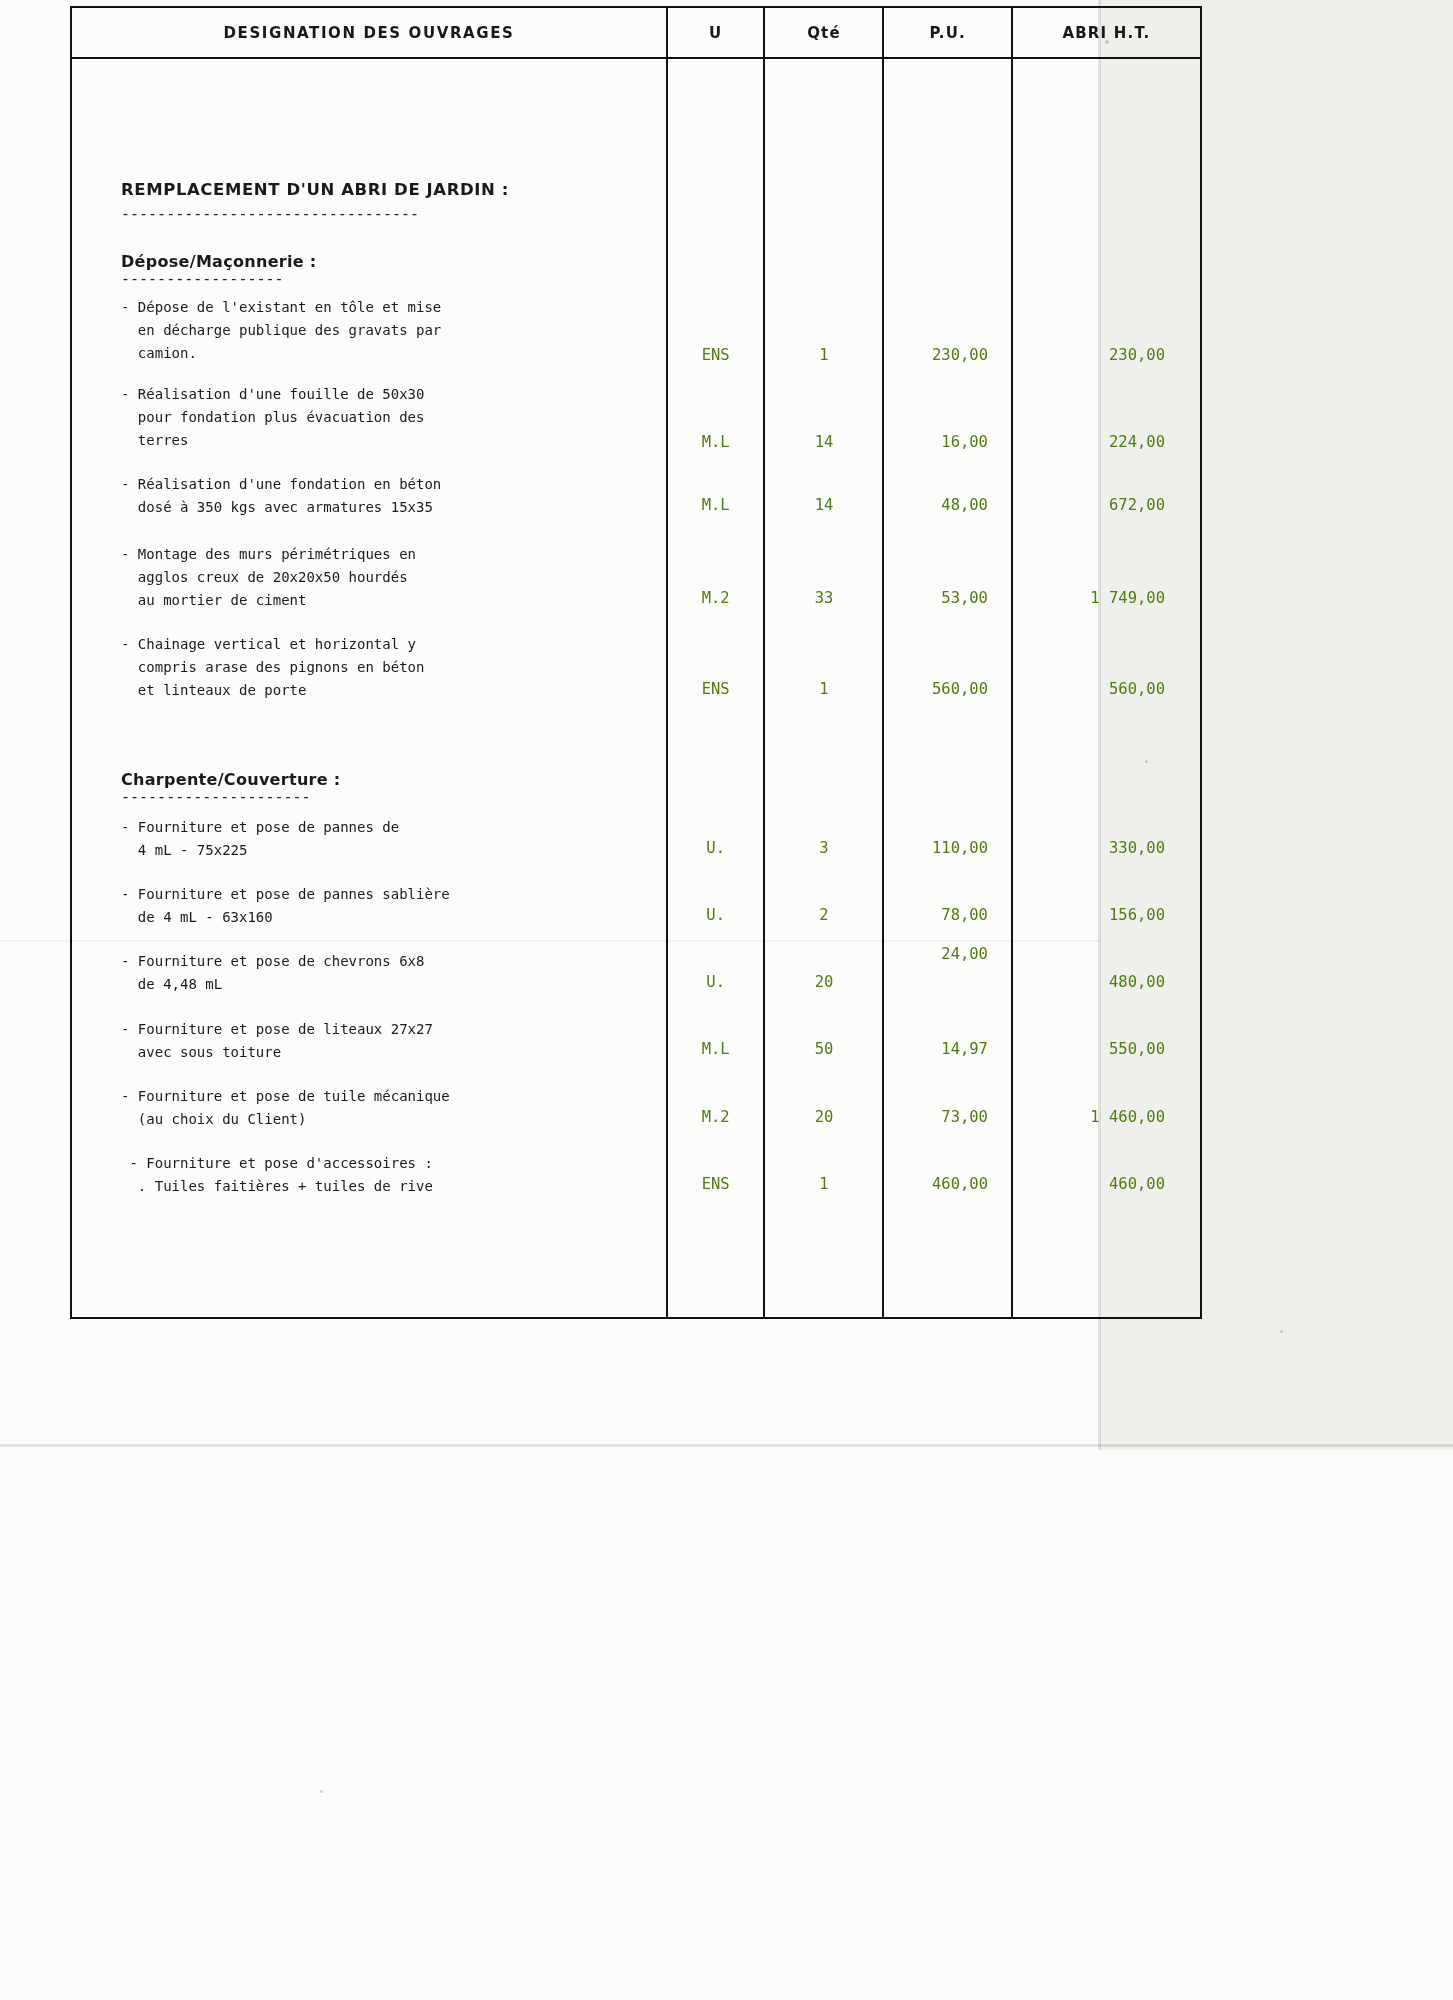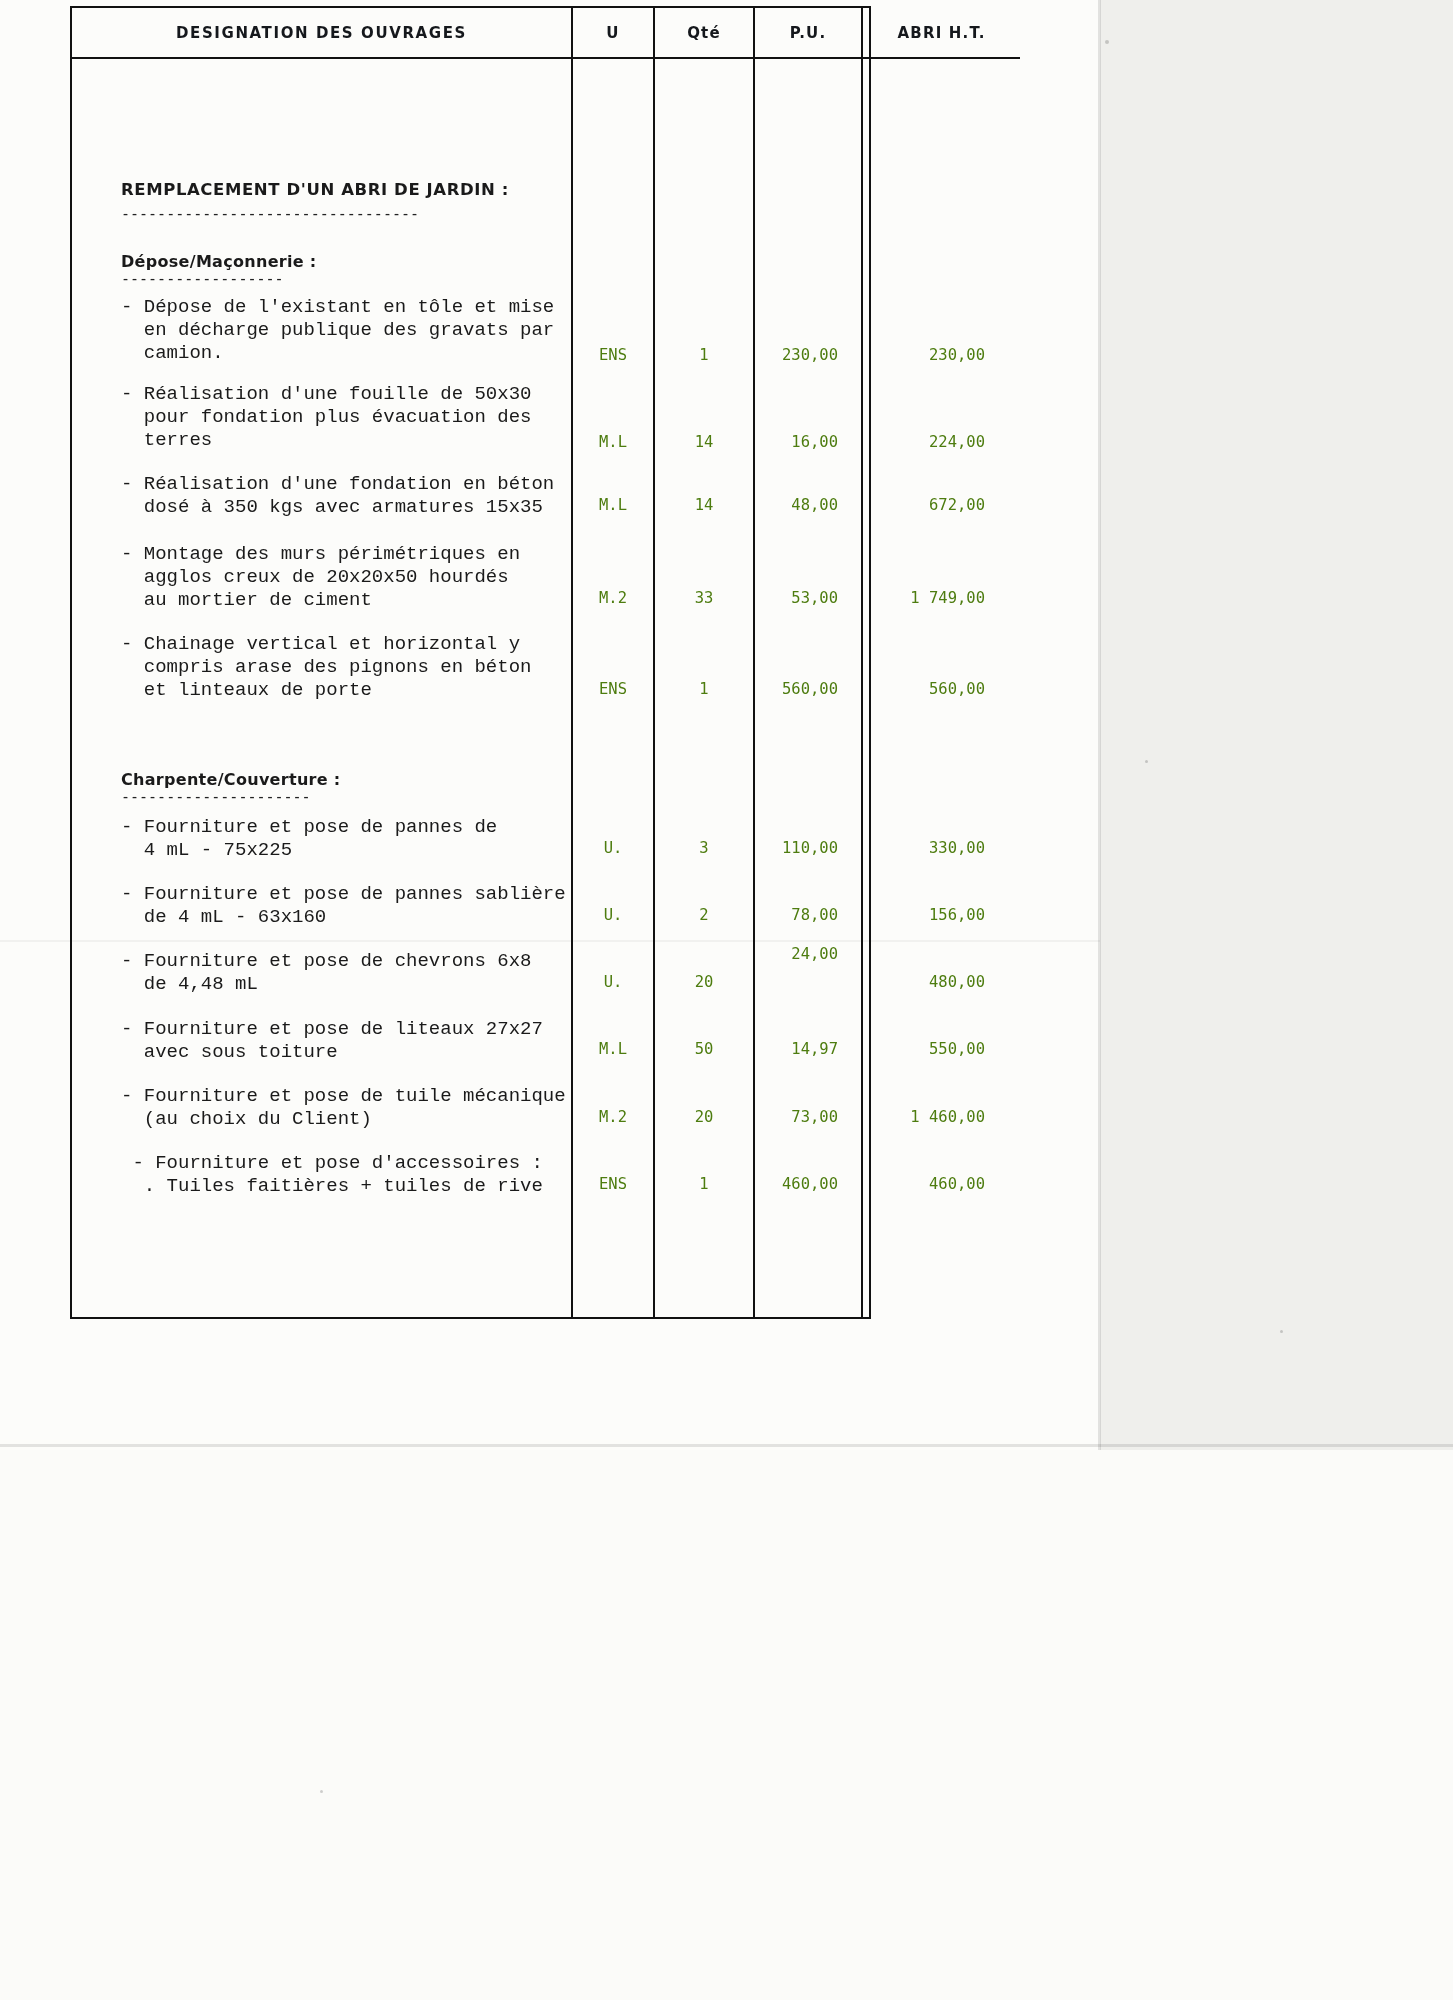--- a/index.html
+++ b/index.html
@@ -50,21 +50,21 @@
   }
   .fold-h1 { left: 0; top: 940px; width: 1100px; height: 2px; }
   .fold-h2 { left: 0; top: 1444px; width: 1453px; height: 3px; background: rgba(0,0,0,0.10); }
   .fold-v1 { left: 1098px; top: 0; width: 3px; height: 1450px; background: rgba(0,0,0,0.10); }
 
   
   .doc {
     position: absolute;
     left: 70px;
     top: 6px;
-    width: 801px;
+    width: 1132px;
     border: 2.5px solid #111;
     background: transparent;
     box-sizing: border-box;
   }
   table.bordereau {
     border-collapse: collapse;
     width: 100%;
     table-layout: fixed;
   }
   table.bordereau col.c-desig { width: 500px; }
@@ -121,21 +121,21 @@
     font-size: 15px;
     letter-spacing: 0px;
     color: #222;
   }
   .subtitle {
     font-family: "DejaVu Sans", sans-serif;
     font-weight: bold;
     font-size: 16px;
     letter-spacing: 0.3px;
   }
-  .item-text { font-size: 19px; font-family: Liberation Mono, monospace; }
+  .item-text { font-size: 14px; }
 
   
   .valcol { position: relative; height: 1240px; }
   .val {
     position: absolute;
     font-size: 15.5px;
     white-space: pre;
     color: #4d7c0f;
   }
   .val.center { left: 0; width: 100%; text-align: center; }

